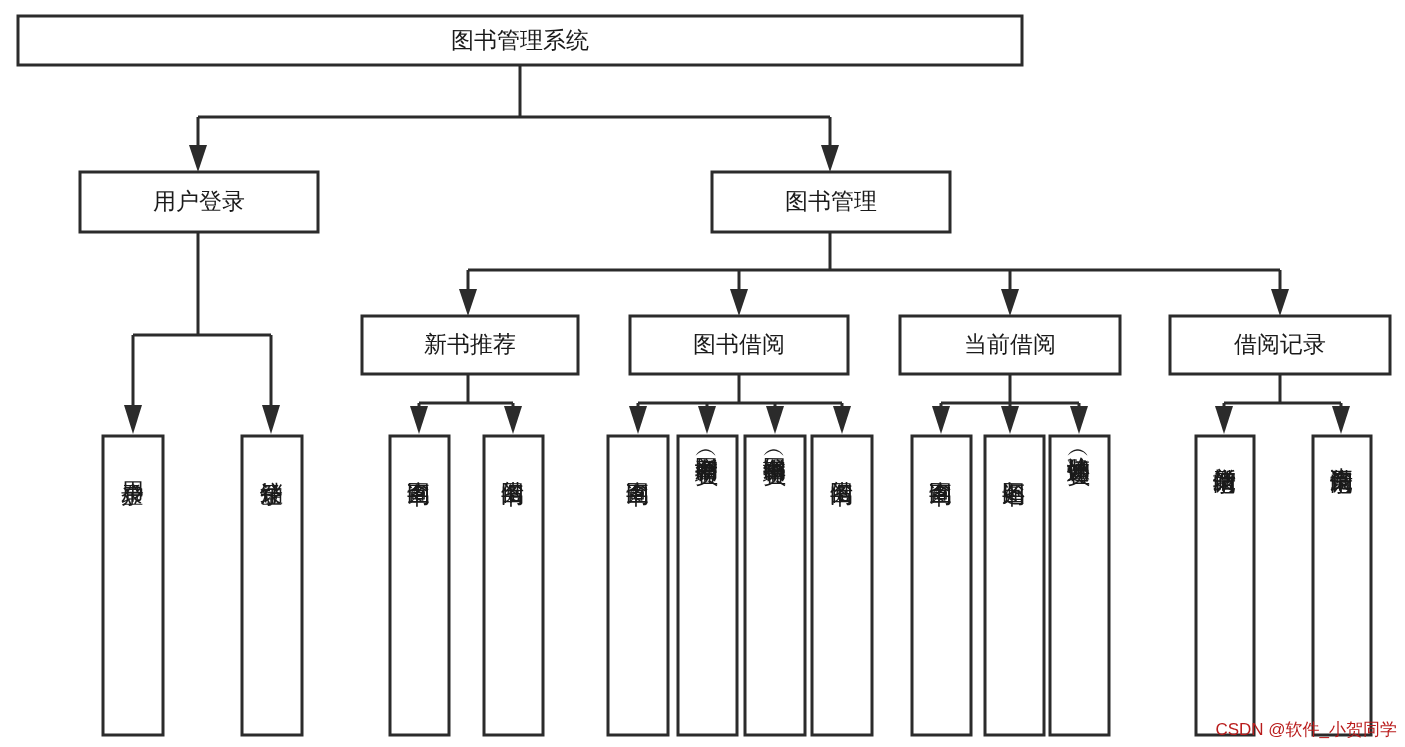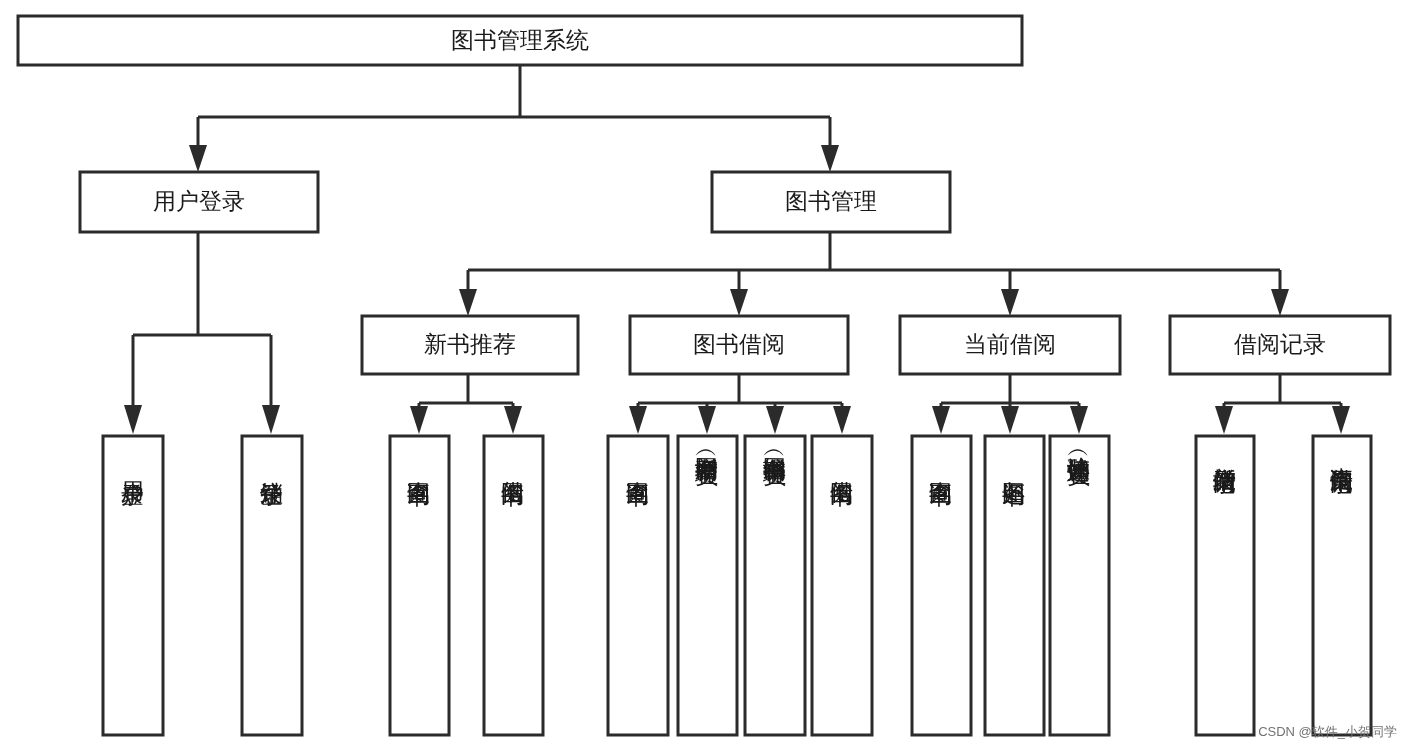--- a/index.html
+++ b/index.html
@@ -54,22 +54,22 @@
     fill: #1a1a1a;
     text-anchor: middle;
     writing-mode: vertical-rl;
     letter-spacing: 1px;
   }
   .watermark {
     position: absolute;
     right: 8px;
     bottom: 6px;
     font-family: "Liberation Sans", "DejaVu Sans", sans-serif;
-    font-size: 13px;
-    color: #737373;
+    font-size: 17px;
+    color: #b91c1c;
     white-space: nowrap;
     user-select: none;
   }
 </style>
 </head>
 <body>
 
 <div id="diagram-root">
   <svg class="diagram" viewBox="0 0 1405 747" xmlns="http://www.w3.org/2000/svg">
 

